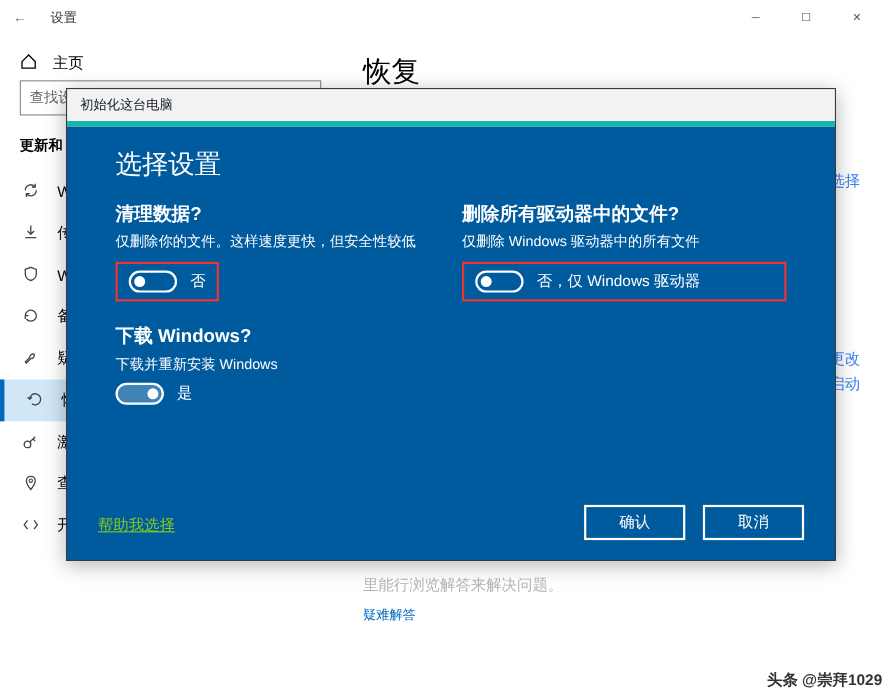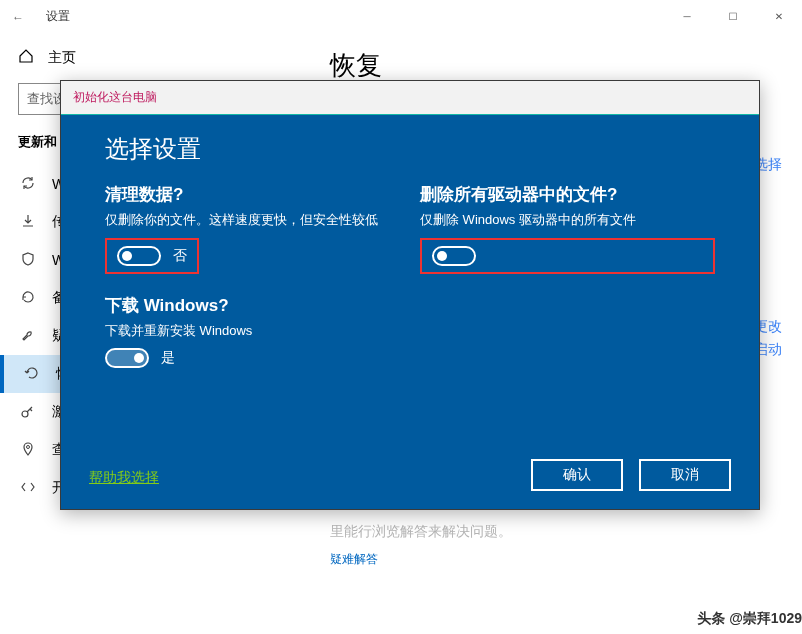--- a/index.html
+++ b/index.html
@@ -6,36 +6,36 @@
     body { width: 802px; height: 634px; background: #fff; overflow: hidden; position: relative; }
     
     .titlebar { height: 32px; display: flex; align-items: center; padding: 0 12px; font-size: 12px; color: #333; }
     .titlebar .back { width: 18px; margin-right: 16px; color: #666; }
     .titlebar .title { flex: 1; }
     .winctrl { display: flex; position: absolute; right: 0; top: 0; }
     .winctrl div { width: 46px; height: 32px; display: flex; align-items: center; justify-content: center; color: #555; font-size: 10px; }
     
     .main { display: flex; height: calc(100% - 32px); }
     .sidebar { width: 310px; padding: 12px 18px; }
-    .home-row { display: flex; align-items: center; gap: 14px; font-size: 14px; margin-bottom: 16px; margin-top: 4px; }
+    .home-row { display: flex; align-items: center; gap: 14px; font-size: 14px; margin-bottom: 6px; margin-top: 4px; }
     .home-row .ic { width: 16px; }
     .search { height: 32px; border: 1px solid #888; padding: 0 8px; font-size: 13px; color: #666; display: flex; align-items: center; width: 100%; margin-bottom: 18px; }
     .section-hdr { font-size: 13px; font-weight: 600; margin-bottom: 14px; }
     .nav-item { display: flex; align-items: center; gap: 16px; height: 38px; font-size: 14px; padding-left: 2px; }
     .nav-item.sel { background: #d0e7f8; margin-left: -18px; margin-right: -18px; padding-left: 20px; border-left: 4px solid #0067c0; }
     .nav-item .ic { width: 16px; color: #444; }
     
     .content { flex: 1; padding: 16px 20px; }
     .content h1 { font-size: 26px; font-weight: 400; margin-bottom: 20px; }
     .rtxt { font-size: 14px; color: #3b82f6; line-height: 1.6; }
     .rtxt.blur { color: #b5b5b5; }
     .link { color: #0067c0; font-size: 12px; margin-top: 8px; display: inline-block; }
     
     .modal-back { position: absolute; left: 60px; top: 80px; width: 700px; height: 430px; background: #005a9e; border: 1px solid #3a3a3a; box-shadow: 0 4px 18px rgba(0,0,0,0.3); }
-    .modal-title { height: 34px; background: #f2f2f2; color: #be185d; font-size: 12px; display: flex; align-items: center; padding: 0 12px; border-bottom: 1px solid #14b8a6; }
+    .modal-title { height: 34px; background: #f2f2f2; color: #0f172a; font-size: 12px; display: flex; align-items: center; padding: 0 12px; border-bottom: 5px solid #14b8a6; }
     .modal-body { padding: 18px 44px; color: #fff; height: calc(100% - 34px); position: relative; }
     .modal-body h2 { font-size: 24px; font-weight: 400; margin-bottom: 18px; }
     .cols { display: flex; gap: 20px; }
     .col { flex: 1; }
     .q { font-size: 17px; font-weight: 600; margin-bottom: 4px; }
     .desc { font-size: 13px; line-height: 1.5; margin-bottom: 8px; }
     .toggle-row { display: flex; align-items: center; gap: 12px; font-size: 14px; }
     .toggle { width: 44px; height: 20px; border: 2px solid #fff; border-radius: 10px; position: relative; display: inline-block; }
     .toggle .knob { width: 10px; height: 10px; background: #fff; border-radius: 50%; position: absolute; top: 3px; left: 3px; }
     .toggle.on .knob { left: auto; right: 3px; }
@@ -178,20 +178,21 @@
       </div>
       <div class="col">
         <div class="sect">
           <div class="q">删除所有驱动器中的文件?</div>
           <div class="desc">仅删除 Windows 驱动器中的所有文件</div>
           <div class="redbox" style="width:100%">
             <div class="toggle-row">
               <span class="toggle">
                   <span class="knob"></span>
                 </span>
+              <span>否，仅 Windows 驱动器</span>
             </div>
           </div>
         </div>
       </div>
     </div>
     <a class="helplink">帮助我选择</a>
     <div class="btns">
       <button class="btn">确认</button>
       <button class="btn">取消</button>
     </div>

